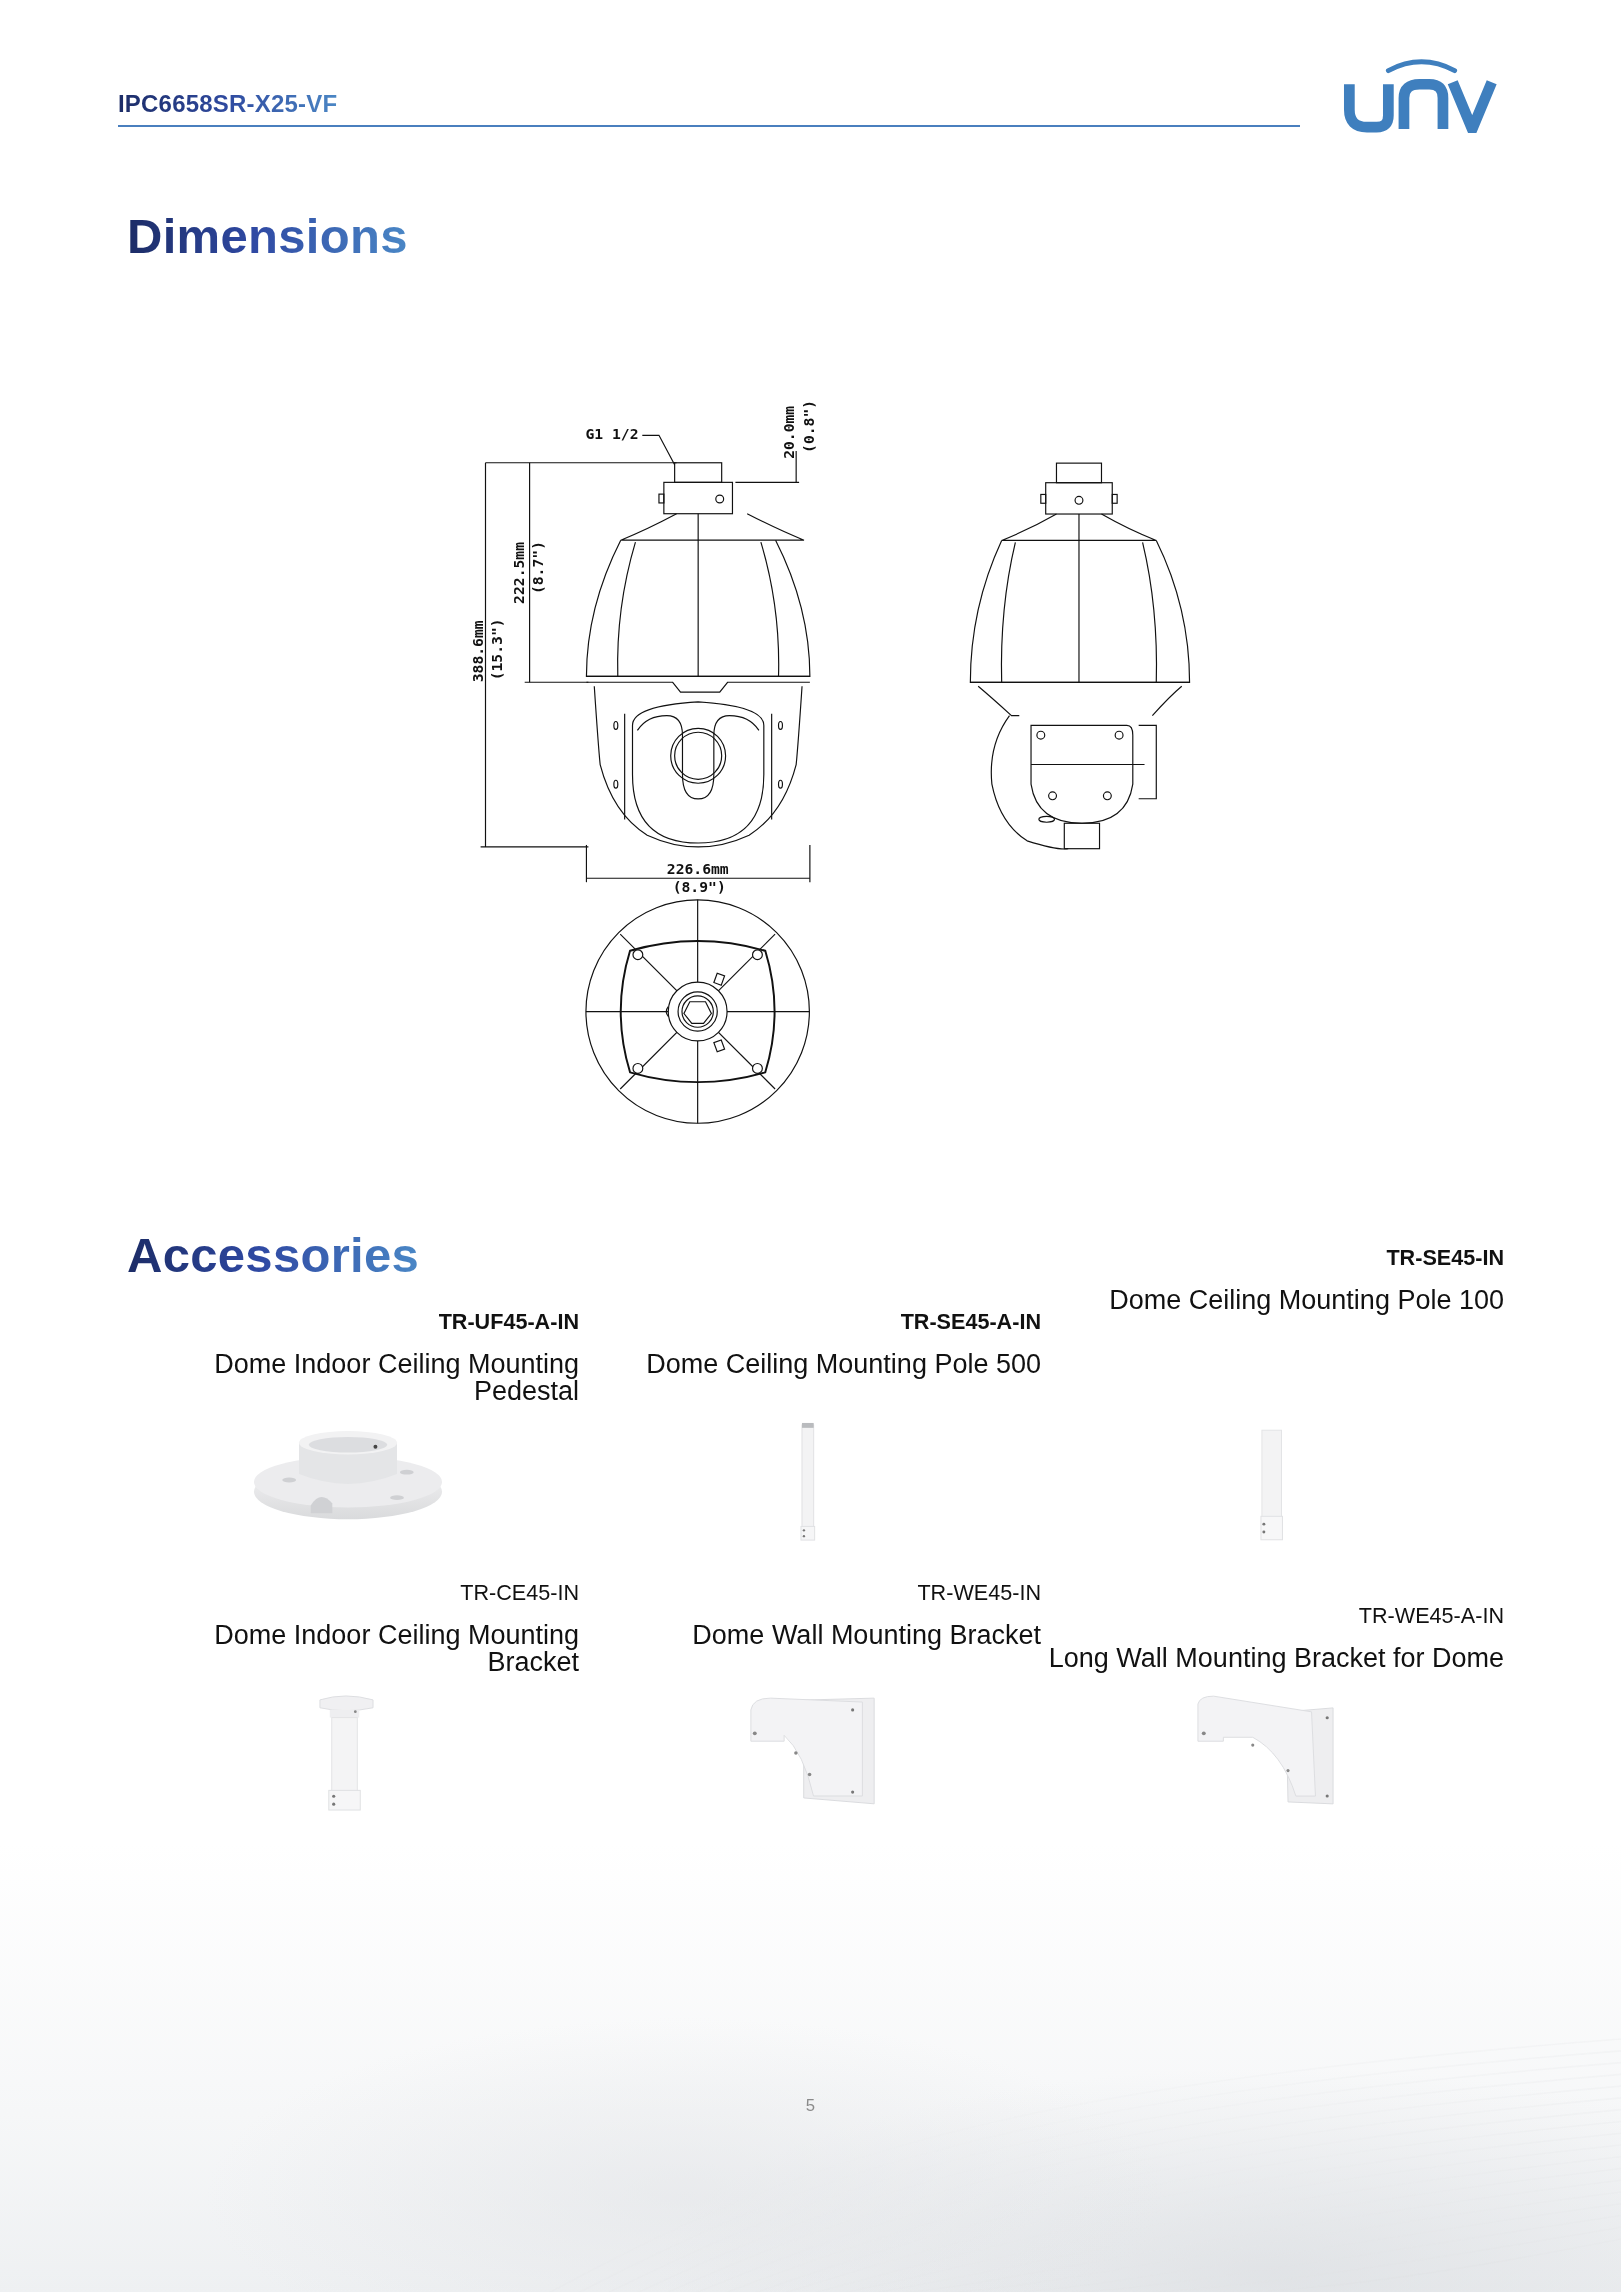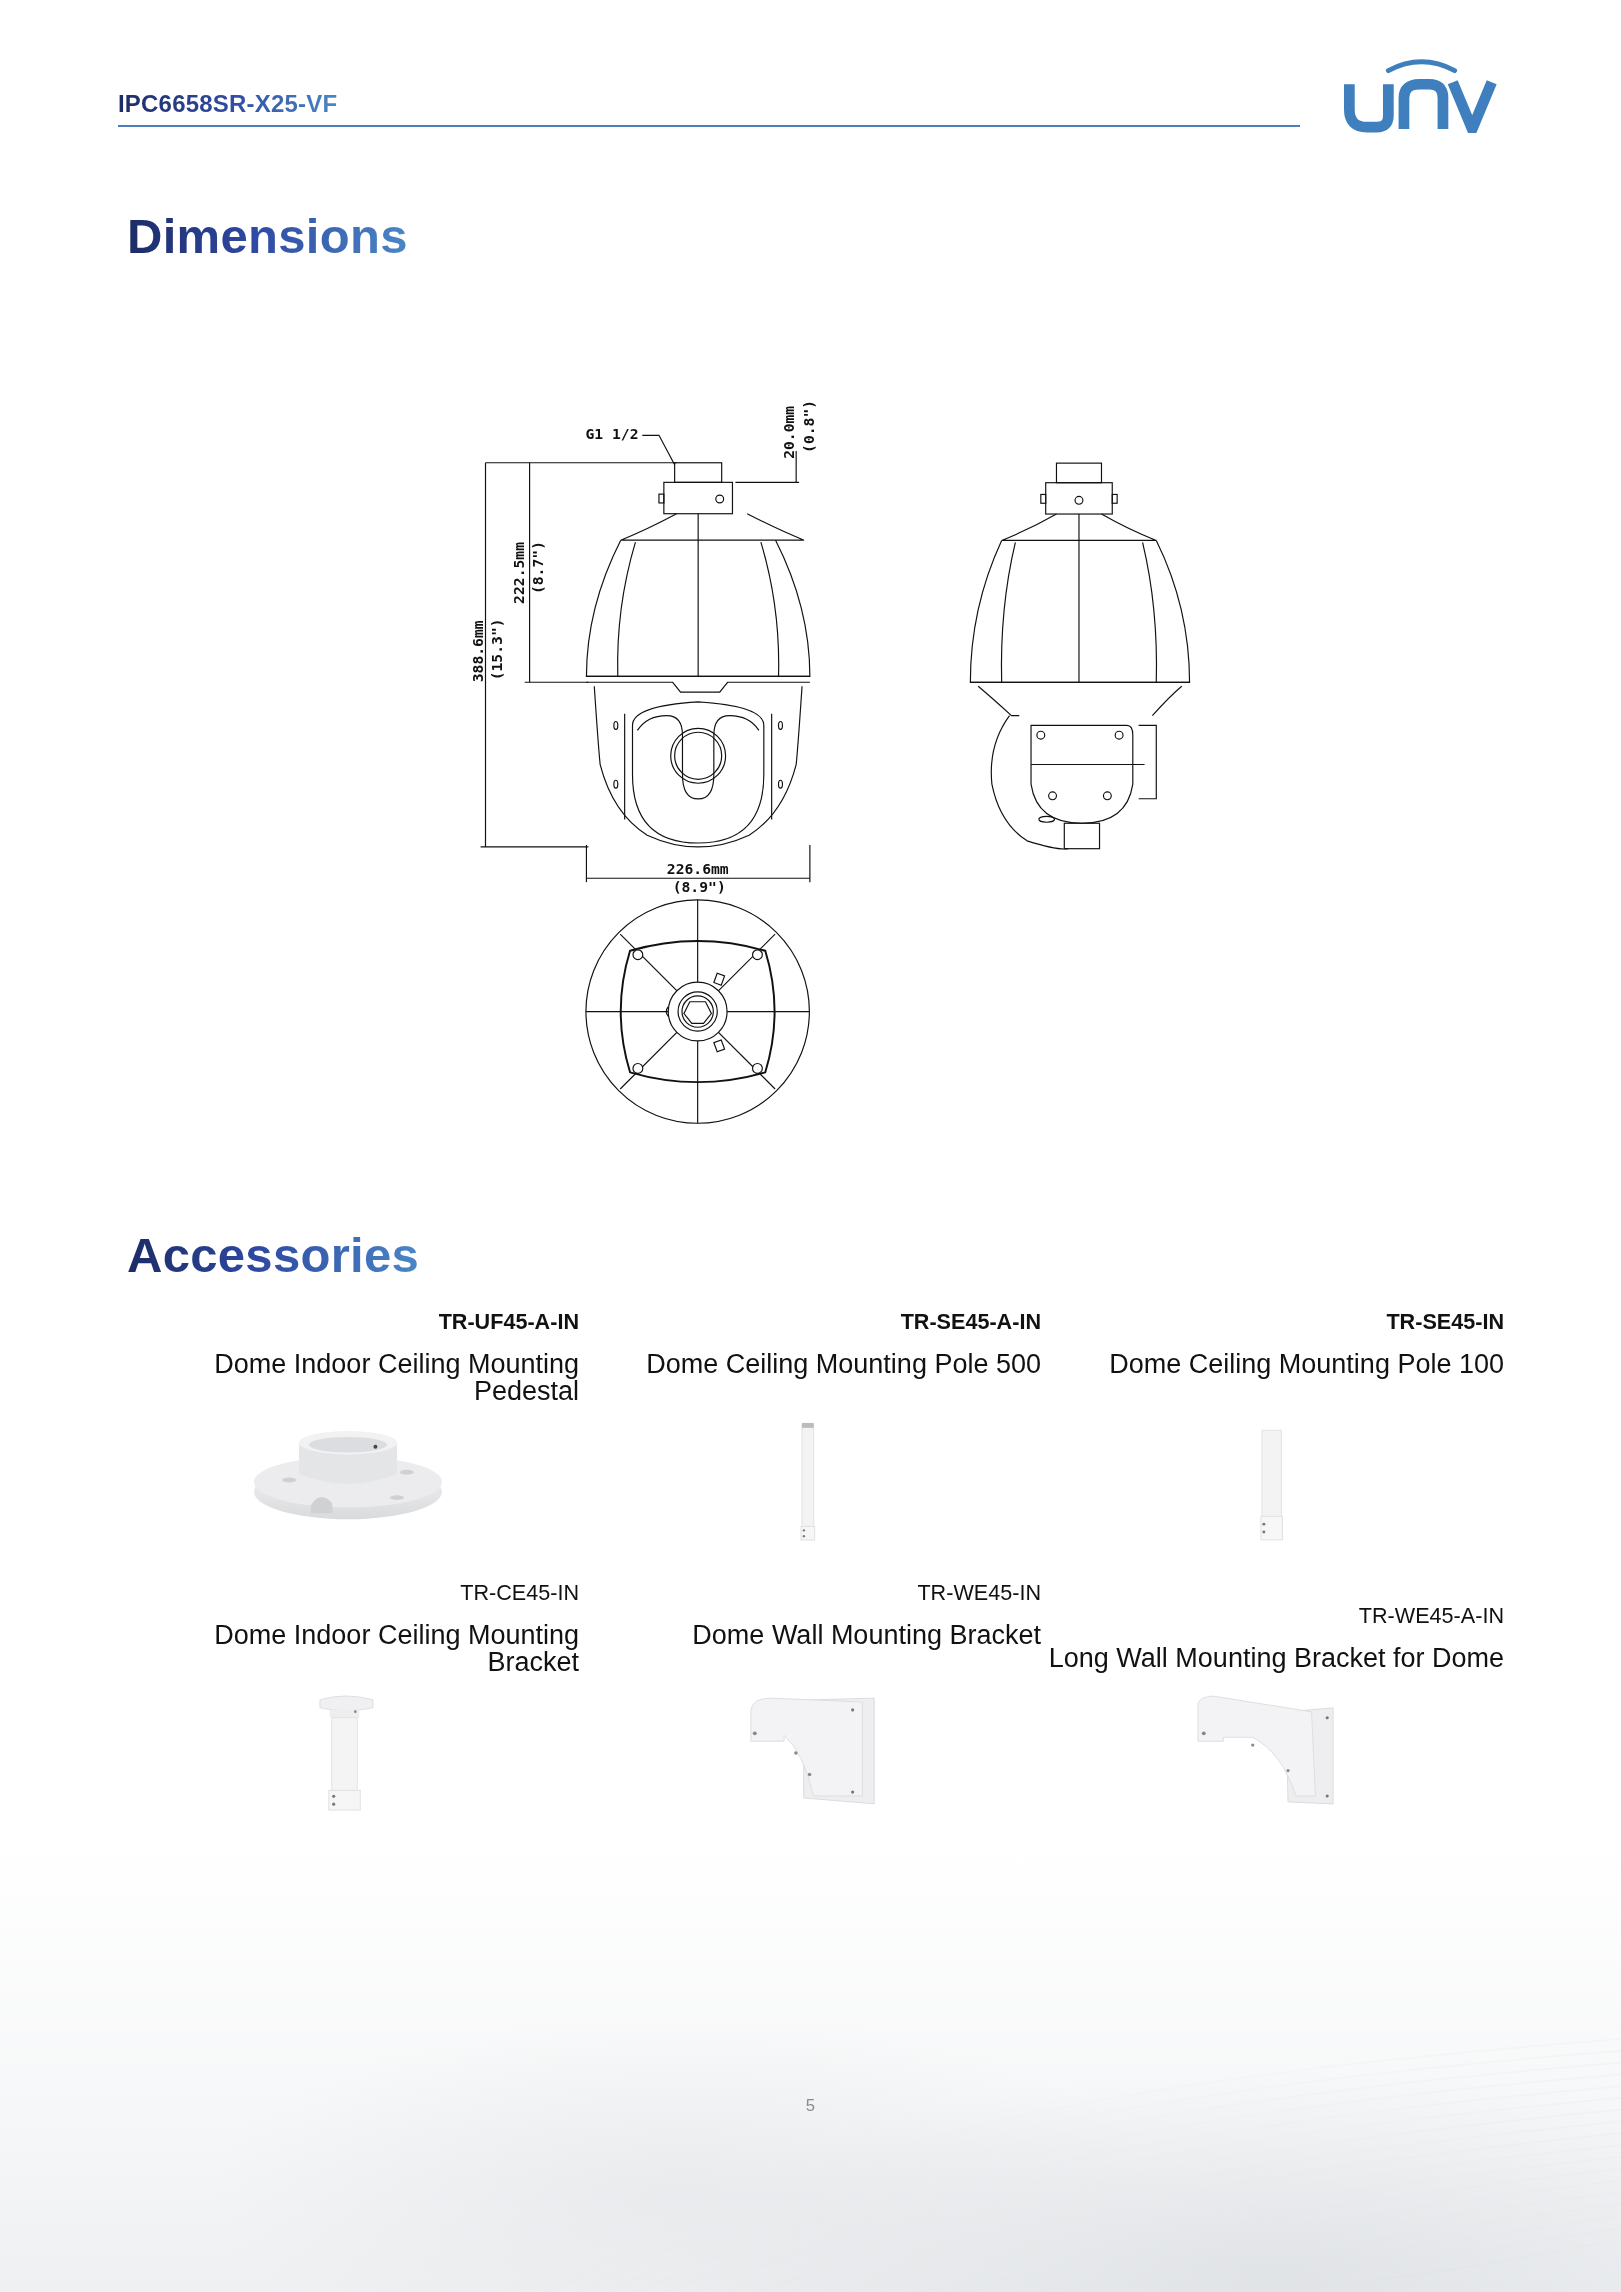--- a/index.html
+++ b/index.html
@@ -201,21 +201,21 @@
 <div class="section-title" style="top:1227px;">Accessories</div>
 
 <div class="acc-item" style="left:118px; top:1308px;">
   <div class="acc-code bold">TR-UF45-A-IN</div>
   <div class="acc-desc">Dome Indoor Ceiling Mounting Pedestal</div>
 </div>
 <div class="acc-item" style="left:580px; top:1308px;">
   <div class="acc-code bold">TR-SE45-A-IN</div>
   <div class="acc-desc">Dome Ceiling Mounting Pole 500</div>
 </div>
-<div class="acc-item" style="left:1043px; top:1308px;">
+<div class="acc-item" style="left:1043px; top:1244px;">
   <div class="acc-code bold">TR-SE45-IN</div>
   <div class="acc-desc">Dome Ceiling Mounting Pole 100</div>
 </div>
 
 <svg class="acc-img" style="left:250px; top:1431px;" width="196" height="98" viewBox="0 0 200 100">
   <defs>
     <linearGradient id="pg" x1="0" y1="0" x2="0" y2="1">
       <stop offset="0" stop-color="#f4f4f5"></stop>
         <stop offset="1" stop-color="#d9dadc"></stop>
     </linearGradient>

